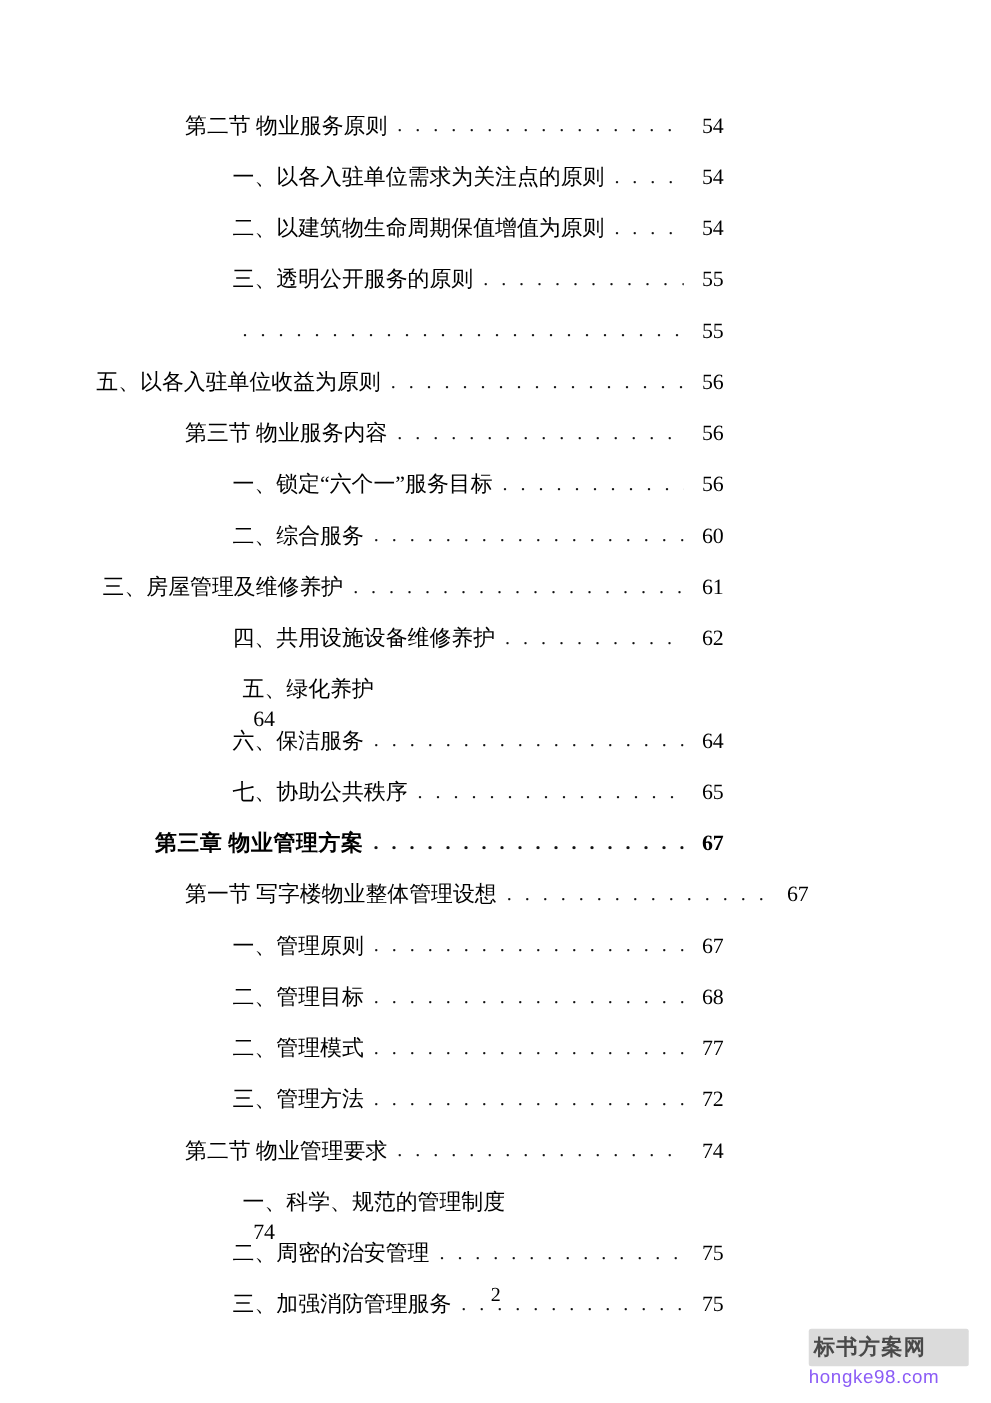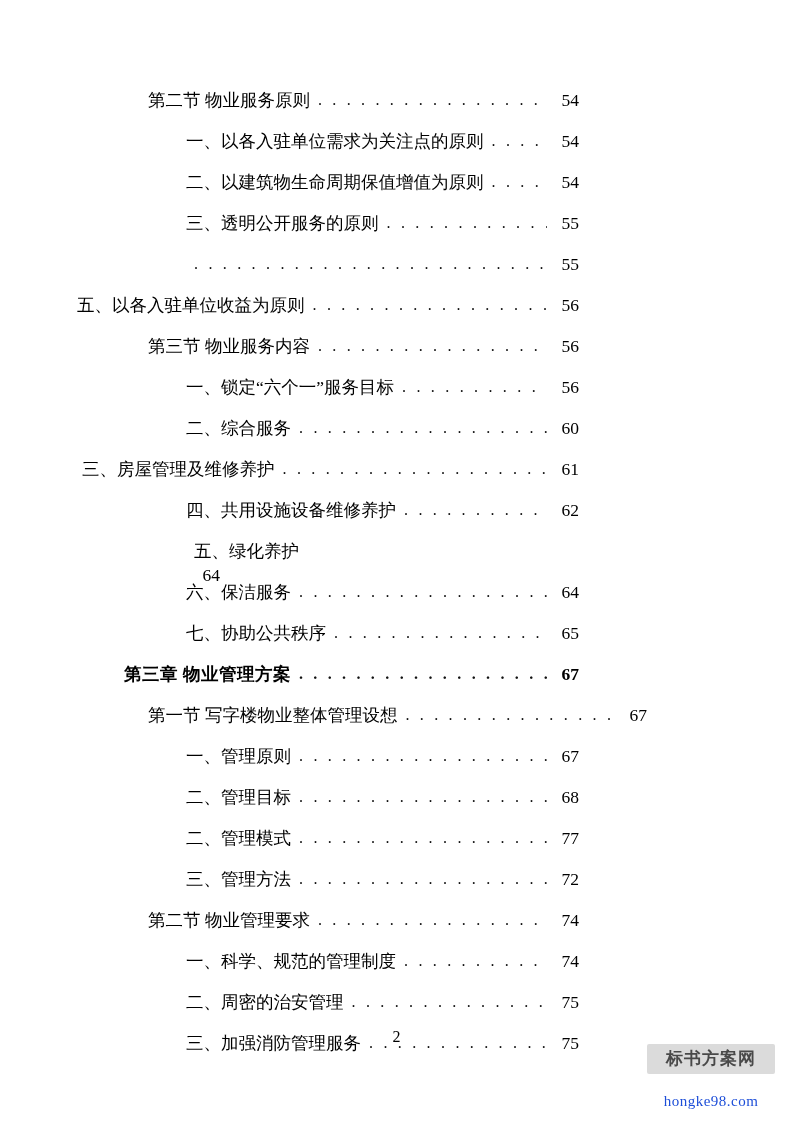--- a/index.html
+++ b/index.html
@@ -73,37 +73,36 @@
     width: 793px;
     text-align: center;
     font-size: 16px;
     font-family: "Liberation Serif", serif;
   }
   .watermark {
     position: absolute;
     right: 18px;
     bottom: 12px;
     width: 128px;
-    text-align: center;
-    font-family: Liberation Serif, serif;
+    font-family: Liberation Sans, sans-serif;
   }
   .watermark .wm-box {
     background: #d8d8d8;
     color: #3a3a3a;
     font-size: 17px;
     letter-spacing: 1px;
     padding: 3px 4px 4px 4px;
     border-radius: 2px;
     font-weight: bold;
     opacity: 0.92;
   }
   .watermark .wm-url {
-    margin-top: 19px;
+    margin-top: 0;
     font-size: 15px;
-    color: #1d4ed8;
+    color: #8b5cf6;
     letter-spacing: 0.5px;
   }
 </style>
 </head>
 <body>
 
 <div class="page">
 
   <div class="toc" id="toc-list">
       <div class="toc-row lvl-section" style="padding-left: 148px; padding-right: 115px;">
@@ -203,21 +202,21 @@
       <div class="toc-row lvl-item" style="padding-left: 186px; padding-right: 115px;">
         <span class="label">三、管理方法</span>
         <span class="leader">. . . . . . . . . . . . . . . . . . . . . . . . . . . . . . . . . . . . . . . . . . . . . . . . . . . . . . . . . . . </span>
         <span class="page-num">72</span>
       </div>
       <div class="toc-row lvl-section" style="padding-left: 148px; padding-right: 115px;">
         <span class="label">第二节  物业管理要求</span>
         <span class="leader">. . . . . . . . . . . . . . . . . . . . . . . . . . . . . . . . . . . . . . . . . . . . . . . . . . . . . . . . . . . </span>
         <span class="page-num">74</span>
       </div>
-      <div class="toc-row lvl-item" style="padding-left: 186px; padding-right: 115px;">
+      <div class="toc-row lvl-item" style="padding-left: 186px; padding-right: 115px; flex-direction: column;">
         <span class="label">一、科学、规范的管理制度</span>
         <span class="leader">. . . . . . . . . . . . . . . . . . . . . . . . . . . . . . . . . . . . . . . . . . . . . . . . . . . . . . . . . . . </span>
         <span class="page-num">74</span>
       </div>
       <div class="toc-row lvl-item" style="padding-left: 186px; padding-right: 115px;">
         <span class="label">二、周密的治安管理</span>
         <span class="leader">. . . . . . . . . . . . . . . . . . . . . . . . . . . . . . . . . . . . . . . . . . . . . . . . . . . . . . . . . . . </span>
         <span class="page-num">75</span>
       </div>
       <div class="toc-row lvl-item" style="padding-left: 186px; padding-right: 115px;">

